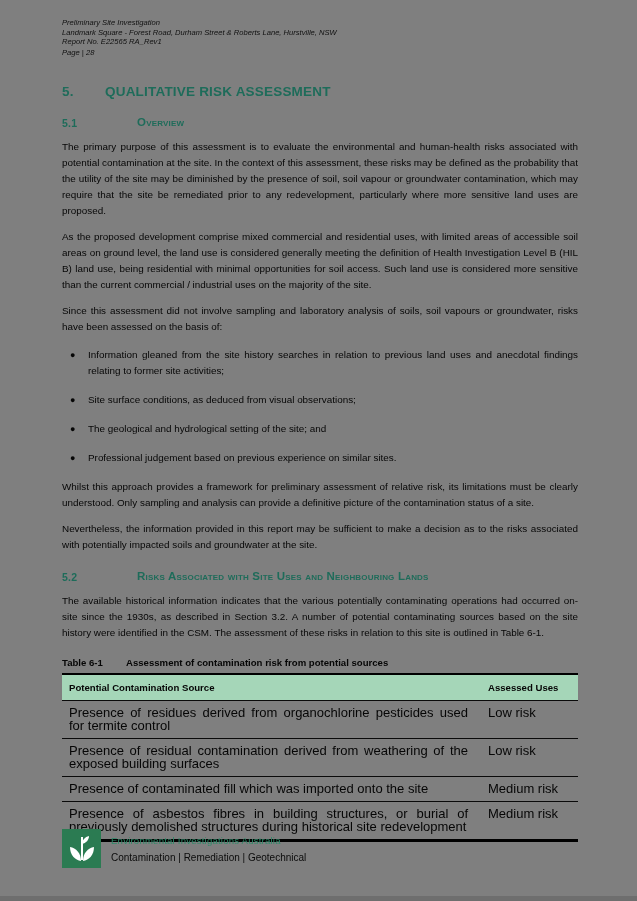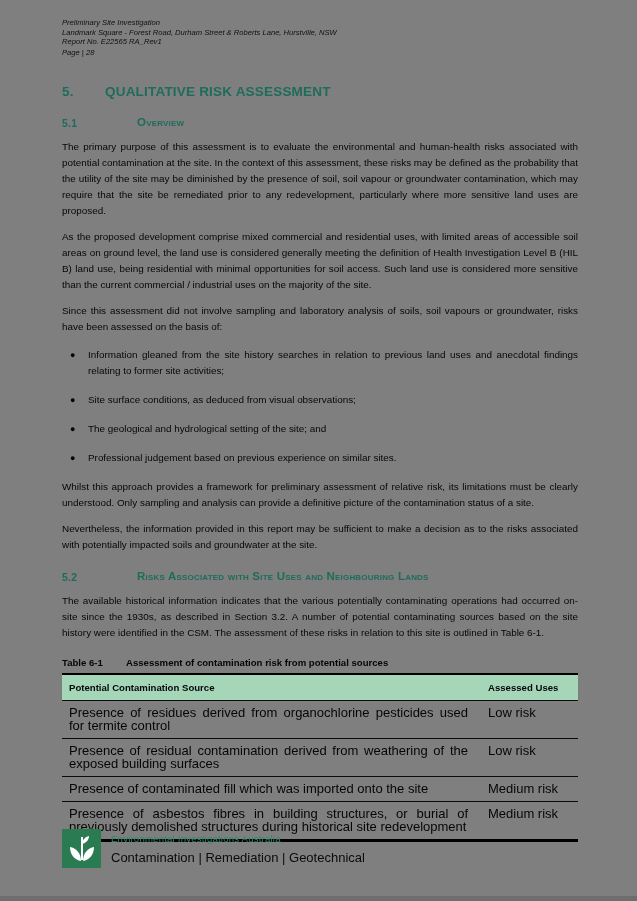--- a/index.html
+++ b/index.html
@@ -40,21 +40,21 @@
   }
   table.risk td { font-size: 13px; line-height: 13px; padding: 5px 6px 6px 6px; border-top: 1.2px solid #0a0a0a; vertical-align: top; margin-left: 13px; }
   table.risk tr td:first-child, table.risk th:first-child { padding-left: 7px; }
   table.risk .risk-col { width: 96px; }
   table.risk td.source { text-align: justify; padding-right: 14px; }
   
   .doc-footer { position: absolute; left: 62px; bottom: 28px; display: flex; align-items: center; }
   .logo-box { width: 39px; height: 39px; background: #2B7B52; flex: 0 0 39px; display: flex; align-items: center; justify-content: center; }
   .footer-text { margin-left: 10px; }
   .footer-text .company { color: #2E8B6A; font-size: 9.6px; font-weight: normal; letter-spacing: .2px; }
-  .footer-text .tagline { color: #0b0b0b; font-size: 13px; margin-top: 6px; }
+  .footer-text .tagline { color: #0b0b0b; font-size: 10px; margin-top: 6px; }
 </style>
 </head>
 <body>
 
 <div class="page">
 
   <div class="doc-header">
     <div>Preliminary Site Investigation</div>
     <div>Landmark Square - Forest Road, Durham Street &amp; Roberts Lane, Hurstville, NSW</div>
     <div>Report No. E22565 RA_Rev1</div>

